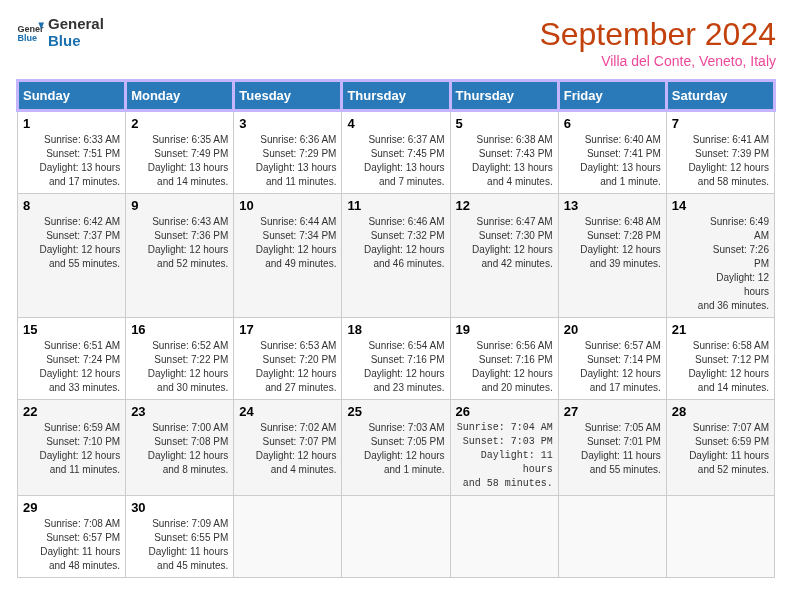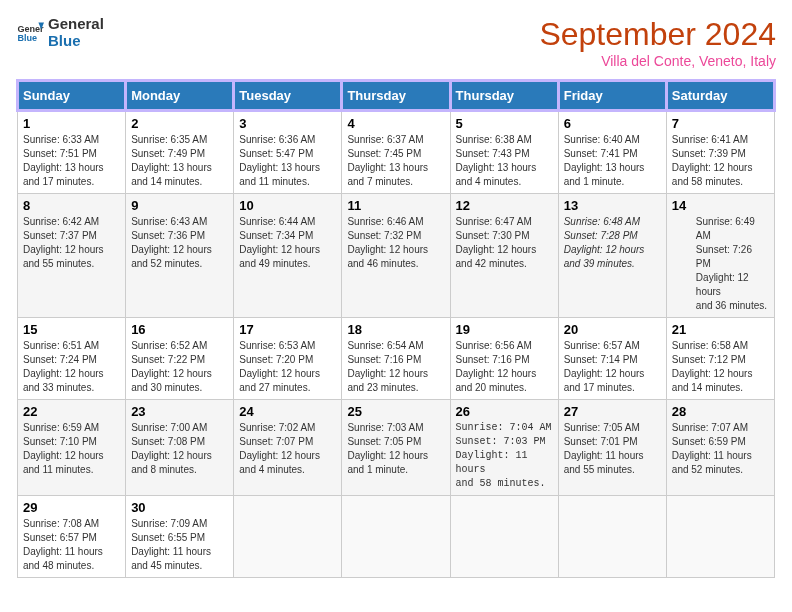--- a/index.html
+++ b/index.html
@@ -65,20 +65,21 @@
     .day-num {
       font-size: 13px;
       font-weight: bold;
       display: block;
       margin-bottom: 2px;
     }
     .day-info {
       font-size: 10px;
       color: #333;
       line-height: 1.4;
+      text-align: right;
     }
     td.empty {
       background: #f9f9f9;
     }
   </style>
 </head>
 <body>
 
 <div class="header">
   <div class="logo">
@@ -122,21 +123,21 @@
         <td>
           <span class="day-num">2</span>
           <div class="day-info" style="white-space: pre-line;">Sunrise: 6:35 AM
 Sunset: 7:49 PM
 Daylight: 13 hours
 and 14 minutes.</div>
         </td>
         <td>
           <span class="day-num">3</span>
           <div class="day-info" style="white-space: pre-line;">Sunrise: 6:36 AM
-Sunset: 5:47 PM
+Sunset: 7:29 PM
 Daylight: 13 hours
 and 11 minutes.</div>
         </td>
         <td>
           <span class="day-num">4</span>
           <div class="day-info" style="white-space: pre-line;">Sunrise: 6:37 AM
 Sunset: 7:45 PM
 Daylight: 13 hours
 and 7 minutes.</div>
         </td>
@@ -193,21 +194,21 @@
         </td>
         <td>
           <span class="day-num">12</span>
           <div class="day-info" style="white-space: pre-line;">Sunrise: 6:47 AM
 Sunset: 7:30 PM
 Daylight: 12 hours
 and 42 minutes.</div>
         </td>
         <td>
           <span class="day-num">13</span>
-          <div class="day-info" style="white-space: pre-line; font-style: italic;">Sunrise: 6:48 AM
+          <div class="day-info" style="white-space: pre-line;">Sunrise: 6:48 AM
 Sunset: 7:28 PM
 Daylight: 12 hours
 and 39 minutes.</div>
         </td>
         <td>
           <span class="day-num">14</span>
           <div class="day-info" style="white-space: pre-line; margin-left: 24px;">Sunrise: 6:49 AM
 Sunset: 7:26 PM
 Daylight: 12 hours
 and 36 minutes.</div>

